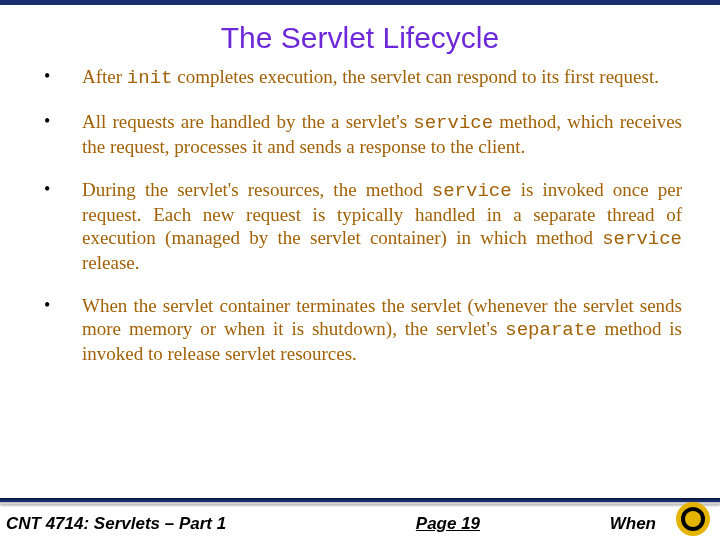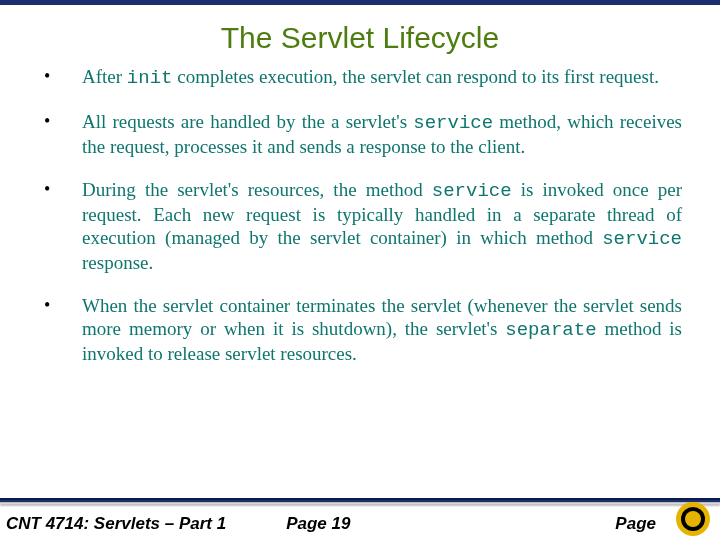--- a/index.html
+++ b/index.html
@@ -13,21 +13,21 @@
   }
   .top-border {
     height: 5px;
     width: 100%;
     background: #1a2f6e;
   }
   .title {
     text-align: center;
     font-size: 30px;
     font-weight: normal;
-    color: #4d7c0f;
+    color: #6d28d9;
     padding: 16px 0 10px 0;
     font-family: Arial, Helvetica, sans-serif;
   }
   .content {
     padding: 0 38px 0 38px;
   }
   .bullet-row {
     display: flex;
     align-items: flex-start;
     margin-bottom: 20px;
@@ -38,21 +38,21 @@
     font-size: 18px;
     line-height: 22px;
     text-align: left;
     padding-left: 6px;
     color: #000;
   }
   .bullet-text {
     flex: 1;
     font-size: 19px;
     line-height: 23px;
-    color: #0f766e;
+    color: #a16207;
     text-align: justify;
   }
   .code {
     font-family: "Courier New", Courier, monospace;
   }
   .footer {
     position: absolute;
     left: 0;
     bottom: 0;
     width: 100%;
@@ -75,21 +75,21 @@
     display: flex;
     align-items: center;
     font-family: Arial, Helvetica, sans-serif;
     font-weight: bold;
     font-style: italic;
     font-size: 17px;
     color: #000;
     padding: 0 64px 0 6px;
   }
   .footer-left { flex: 0 0 auto; }
-  .footer-center { flex: 1; padding-left: 60px; }
+  .footer-center { flex: 1; text-align: center; padding-left: 60px; text-decoration: underline; }
   .footer-right { flex: 0 0 auto; text-align: right; }
   .logo {
     position: absolute;
     right: 10px;
     bottom: 4px;
     width: 34px;
     height: 34px;
   }
   .logo-outer {
     position: absolute;
@@ -121,33 +121,33 @@
   <div class="bullet-row">
     <div class="bullet">•</div>
     <div class="bullet-text"><span>After </span><span class="code">init</span><span>  completes execution, the servlet can respond to its first request.</span></div>
   </div>
   <div class="bullet-row">
     <div class="bullet">•</div>
     <div class="bullet-text"><span>All requests are handled by the a servlet's </span><span class="code">service</span><span>  method, which receives the request, processes it and sends a response to the client.</span></div>
   </div>
   <div class="bullet-row">
     <div class="bullet">•</div>
-    <div class="bullet-text"><span>During the servlet's resources, the method </span><span class="code">service</span><span> is invoked once per request.  Each new request is typically handled in a separate thread of execution (managed by the servlet container) in which method </span><span class="code">service</span><span>  response.</span></div>
+    <div class="bullet-text"><span>During the servlet's resources, the method </span><span class="code">service</span><span> is invoked once per request.  Each new request is typically handled in a separate thread of execution (managed by the servlet container) in which method </span><span class="code">service</span><span>  release.</span></div>
   </div>
   <div class="bullet-row">
     <div class="bullet">•</div>
     <div class="bullet-text"><span>When the servlet container terminates the servlet (whenever the servlet sends more memory or when it is shutdown), the servlet's </span><span class="code">separate</span><span> method is invoked to release servlet resources.</span></div>
   </div>
 </div>
 
 <div class="footer">
   <div class="footer-bar"></div>
   <div class="footer-text">
     <div class="footer-left">CNT 4714: Servlets – Part 1</div>
     <div class="footer-center">Page 19</div>
-    <div class="footer-right">Page</div>
+    <div class="footer-right">When</div>
   </div>
   <div class="logo">
     <div class="logo-outer"></div>
     <div class="logo-inner"></div>
     <div class="logo-mark"></div>
   </div>
 </div>
 
 </body></html>

